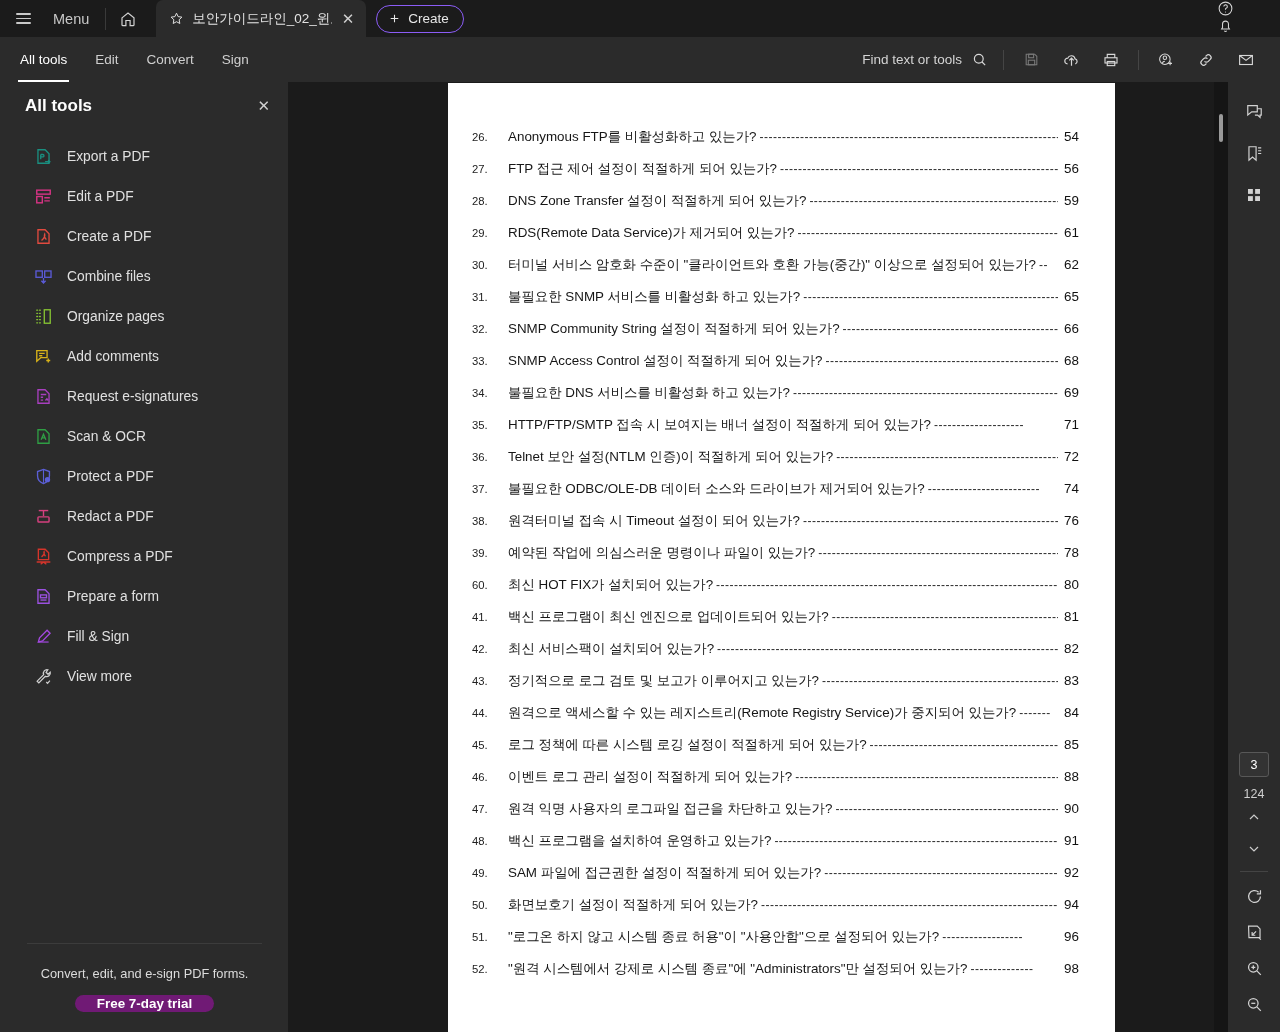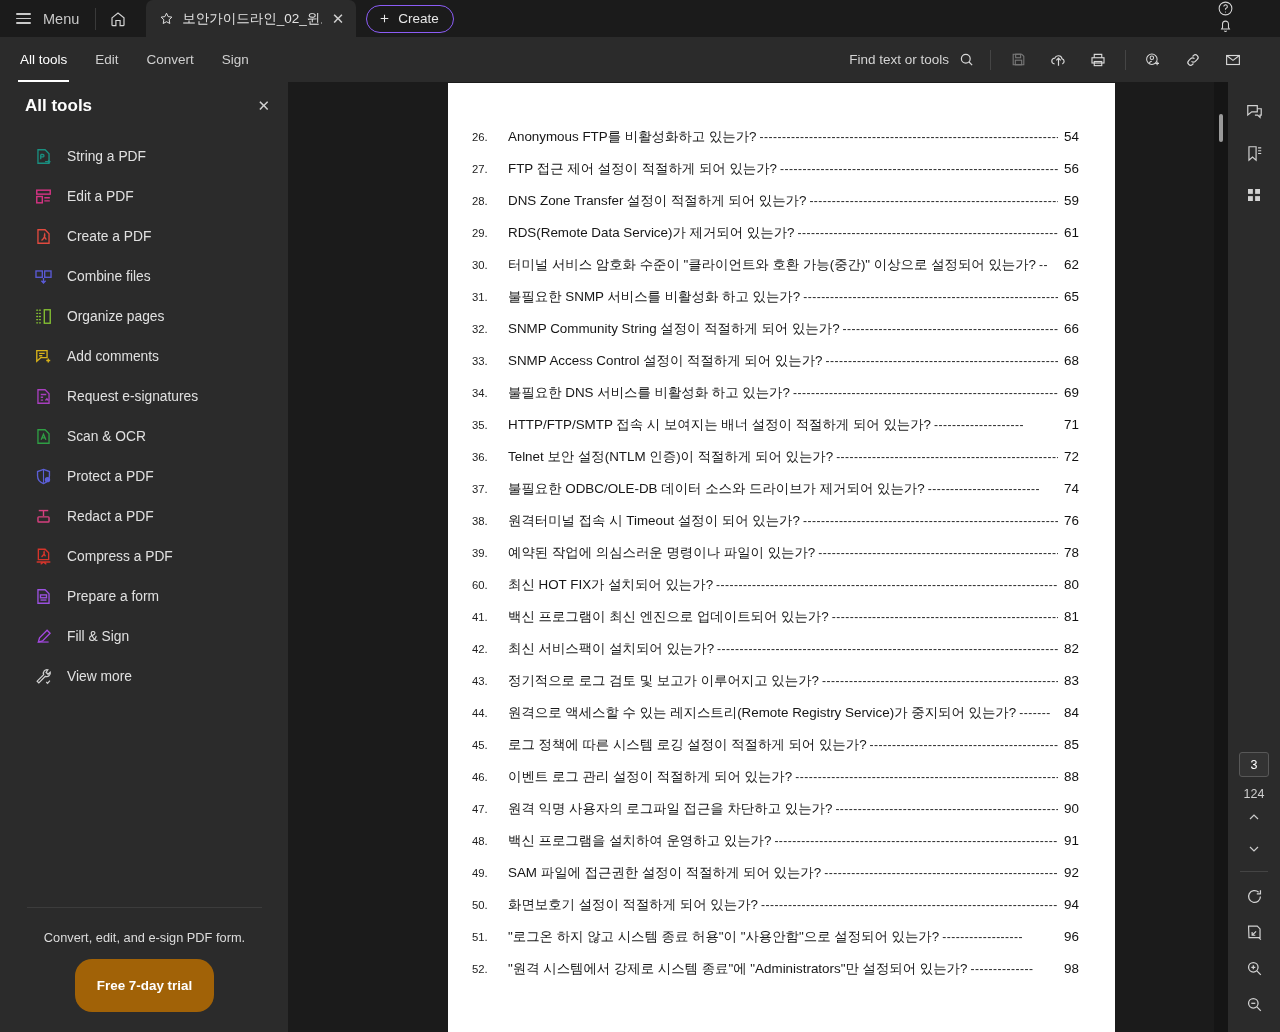--- a/index.html
+++ b/index.html
@@ -10,21 +10,21 @@
     overflow: hidden;
   }
   .app { position: relative; width: 1280px; height: 1032px; background: #1b1b1b; }
 
   
   .titlebar {
     position: absolute; top: 0; left: 0; width: 1280px; height: 37px;
     background: #1b1b1b; display: flex; align-items: center;
   }
   .menu-btn {
-    display: flex; align-items: center; gap: 12px;
+    display: flex; align-items: center; gap: 22px;
     height: 37px; padding: 0 14px 0 16px; color: #c8c8c8; font-size: 14.5px;
   }
   .hamburger { display: inline-flex; flex-direction: column; gap: 3px; width: 15px; }
   .hamburger i { display: block; height: 1.6px; background: #c9c9c9; border-radius: 1px; }
   .tb-divider { width: 1px; height: 22px; background: #3a3a3a; margin: 0 2px; }
   .home-btn { width: 40px; height: 37px; display: flex; align-items: center; justify-content: center; }
   .doc-tab {
     display: flex; align-items: center; gap: 8px;
     height: 37px; padding: 0 10px 0 13px; background: #2b2b2b;
     border-top-left-radius: 7px; border-top-right-radius: 7px;
@@ -53,21 +53,21 @@
   .cmd-tabs { display: flex; align-items: center; height: 45px; padding-left: 6px; }
   .cmd-tab {
     position: relative; height: 45px; padding: 0 14px;
     display: flex; align-items: center; color: #cfcfcf; font-size: 13.5px;
   }
   .cmd-tab.active { color: #ffffff; }
   .cmd-tab.active::after {
     content: ""; position: absolute; left: 12px; right: 12px; bottom: 0;
     height: 2px; background: #ffffff;
   }
-  .cmd-right { margin-left: auto; display: flex; align-items: center; height: 45px; padding-right: 27px; text-align: center; }
+  .cmd-right { margin-left: auto; display: flex; align-items: center; height: 45px; padding-right: 14px; text-align: center; }
   .find-box { display: flex; align-items: center; gap: 9px; color: #d4d4d4; font-size: 13.5px; padding-right: 8px; }
   .cmd-sep { width: 1px; height: 20px; background: #454545; margin: 0 7px; }
   .cmd-icon { width: 40px; height: 45px; display: flex; align-items: center; justify-content: center; }
   .cmd-icon.dim { opacity: .45; }
 
   
   .tools-panel {
     position: absolute; top: 82px; left: 0; width: 289px; height: 950px;
     background: #2b2b2b; border-right: 1px solid #1b1b1b;
   }
@@ -82,22 +82,22 @@
     height: 40px; padding: 0 24px 0 34px; color: #e0e0e0; font-size: 13.8px;
   }
   .tool-ico { width: 19px; height: 19px; display: flex; align-items: center; justify-content: center; flex: 0 0 19px; }
   .promo {
     position: absolute; bottom: 20px; left: 0; width: 289px;
     border-top: 1px solid #3c3c3c; margin: 0 27px; width: calc(289px - 54px);
     padding-top: 22px; text-align: center;
   }
   .promo-text { color: #dcdcdc; font-size: 12.8px; }
   .promo-btn {
-    display: inline-block; margin-top: 14px; padding: 19px 22px;
-    background: #a16207; color: #ffffff; font-size: 13.4px; font-weight: bold;
+    display: inline-block; margin-top: 14px; padding: 1px 22px;
+    background: #701a75; color: #ffffff; font-size: 13.4px; font-weight: bold;
     border-radius: 17px;
   }
 
   
   .vtoolbar {
     position: absolute; top: 95px; left: 302px; width: 38px;
     background: #333333; border-radius: 6px; padding: 4px 0;
     display: flex; flex-direction: column; align-items: center;
   }
   .vtool {
@@ -311,21 +311,21 @@
     <div class="tool-list">
 
       <div class="tool-item">
         <span class="tool-ico">
           <svg width="19" height="19" viewBox="0 0 24 24" fill="none" stroke="#1a8f80" stroke-width="1.7">
             <path d="M5 3.5h9l5 5V20.5H5z"></path>
               <path d="M8.5 9.5v6M8.5 9.5h2.6a1.5 1.5 0 0 1 0 3H8.5"></path>
               <path d="M14 18.5h6M17.8 16.6l2.2 1.9-2.2 1.9"></path>
           </svg>
         </span>
-        <span>String a PDF</span>
+        <span>Export a PDF</span>
       </div>
 
       <div class="tool-item">
         <span class="tool-ico">
           <svg width="19" height="19" viewBox="0 0 24 24" fill="none" stroke="#d63384" stroke-width="1.8">
             <rect x="3.5" y="4" width="17" height="5"></rect>
               <rect x="3.5" y="12" width="7" height="8"></rect>
               <path d="M13 13.5h7M13 17.5h7"></path>
           </svg>
         </span>
@@ -454,21 +454,21 @@
           <svg width="19" height="19" viewBox="0 0 24 24" fill="none" stroke="#cfcfcf" stroke-width="1.6">
             <path d="M17.5 3.5a4.6 4.6 0 0 0-5.3 6.2L4 17.9 6.1 20l8.2-8.2a4.6 4.6 0 0 0 6.2-5.3l-2.7 2.7-2.5-2.5z"></path>
             <path d="M15.5 19l1.6 1.6 3-3.4"></path>
           </svg>
         </span>
         <span>View more</span>
       </div>
     </div>
 
     <div class="promo">
-      <div class="promo-text">Convert, edit, and e-sign PDF form.</div>
+      <div class="promo-text">Convert, edit, and e-sign PDF forms.</div>
       <div class="promo-btn">Free 7-day trial</div>
     </div>
   </div>
 
   <div class="vtoolbar">
     <div class="vtool active">
       <svg width="17" height="17" viewBox="0 0 24 24" fill="#ffffff">
           <path d="M6 3l12.5 8.4-5.6 1-2.1 5.6z"></path>
         </svg>
       <span class="caret"></span>

